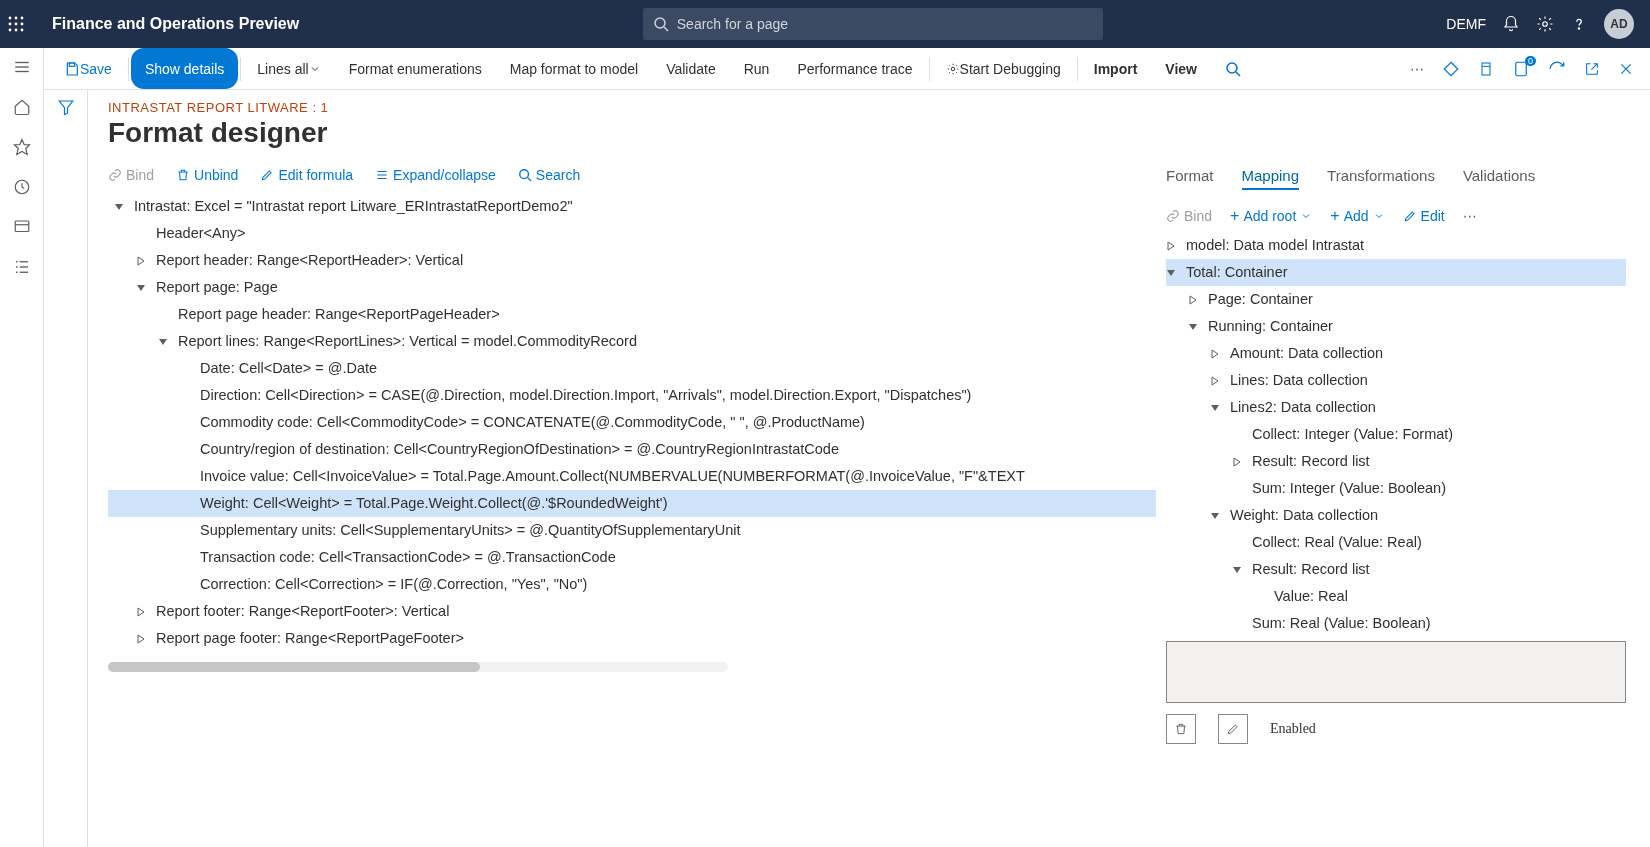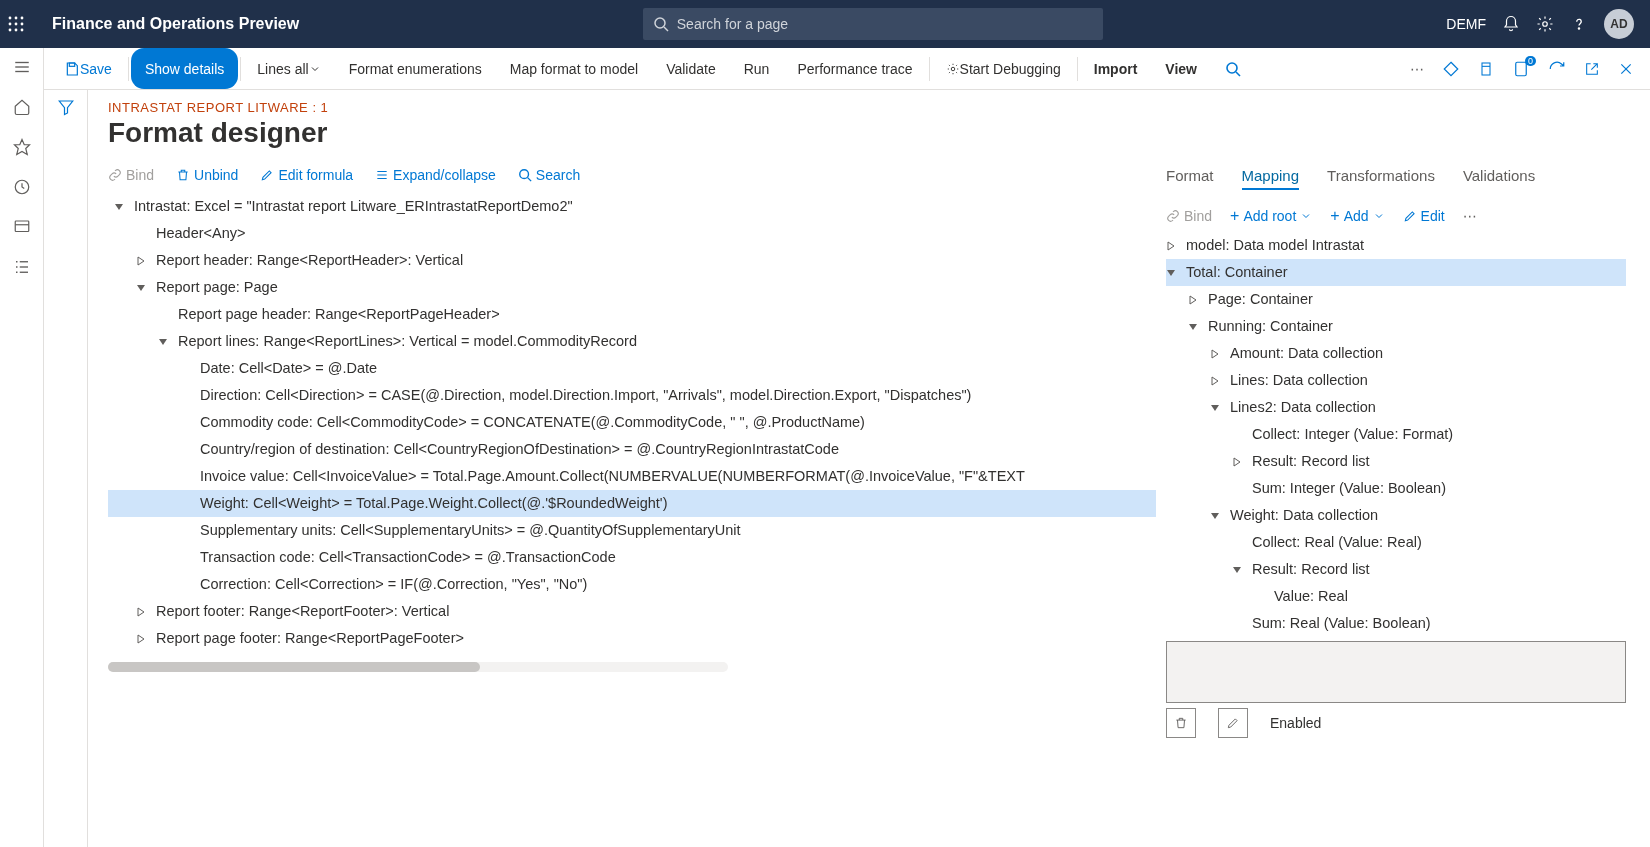--- a/index.html
+++ b/index.html
@@ -65,21 +65,21 @@
   .tabs .tab.active { color: #0369a1; border-bottom: 2px solid #0078d4; font-weight: 400; }
   
   .right-toolbar { display: flex; gap: 18px; align-items: center; padding: 14px 0 8px 0; color: #0078d4; font-size: 14px; }
   .right-toolbar .tbtn { display: flex; align-items: center; gap: 4px; cursor: pointer; }
   .right-toolbar .tbtn.muted { color: #a19f9d; }
   
   .right-tree { font-size: 14.5px; line-height: 27px; }
   
   .prop-box { margin-top: 4px; }
   .prop-box textarea { width: 100%; height: 62px; border: 1px solid #8a8886; resize: none; background: #f3f2f1; }
-  .prop-actions { display: flex; align-items: center; gap: 22px; margin-top: 2px; }
+  .prop-actions { display: flex; align-items: center; gap: 22px; margin-top: 8px; font-family: Liberation Serif, serif; }
   .prop-actions .sq-btn { width: 30px; height: 30px; border: 1px solid #8a8886; display: flex; align-items: center; justify-content: center; cursor: pointer; color: #605e5c; }
   .prop-actions .lbl { font-size: 14px; }
 
   
   .hscroll { height: 10px; background: #f3f2f1; border-radius: 5px; width: 620px; margin-left: 0; }
   .hscroll .thumb { height: 100%; width: 60%; background: #c8c6c4; border-radius: 5px; }
 
   svg { display: block; }
 </style>
 </head>

